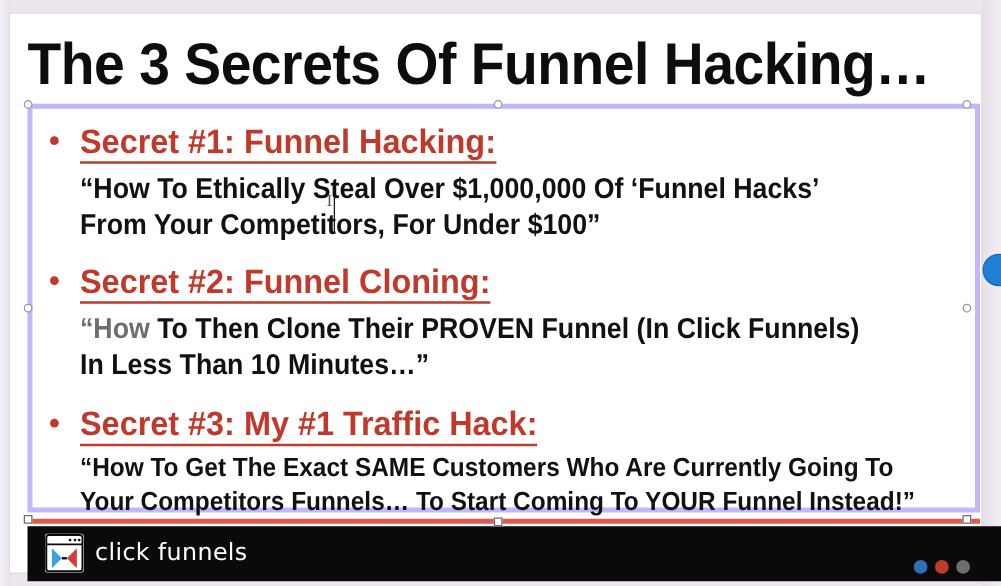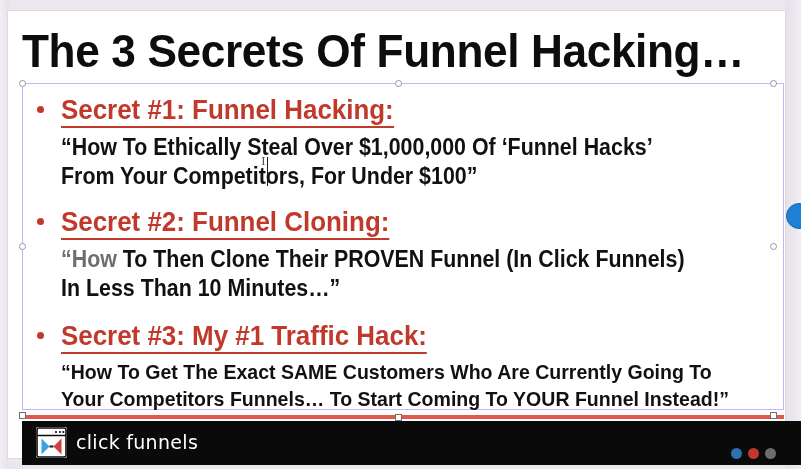--- a/index.html
+++ b/index.html
@@ -67,21 +67,21 @@
   }
 
   
   #body-textbox {
     position: absolute;
     left: 14px;
     top: 72px;
     width: 762px;
     height: 327px;
     box-sizing: border-box;
-    border: 1px solid #c4b5fd;
+    border: 4px solid #c4b5fd;
   }
 
   .secret-block { position: absolute; left: 0; width: 100%; }
 
   .bullet-dot {
     position: absolute;
     left: 14px;
     width: 7px;
     height: 7px;
     border-radius: 50%;

